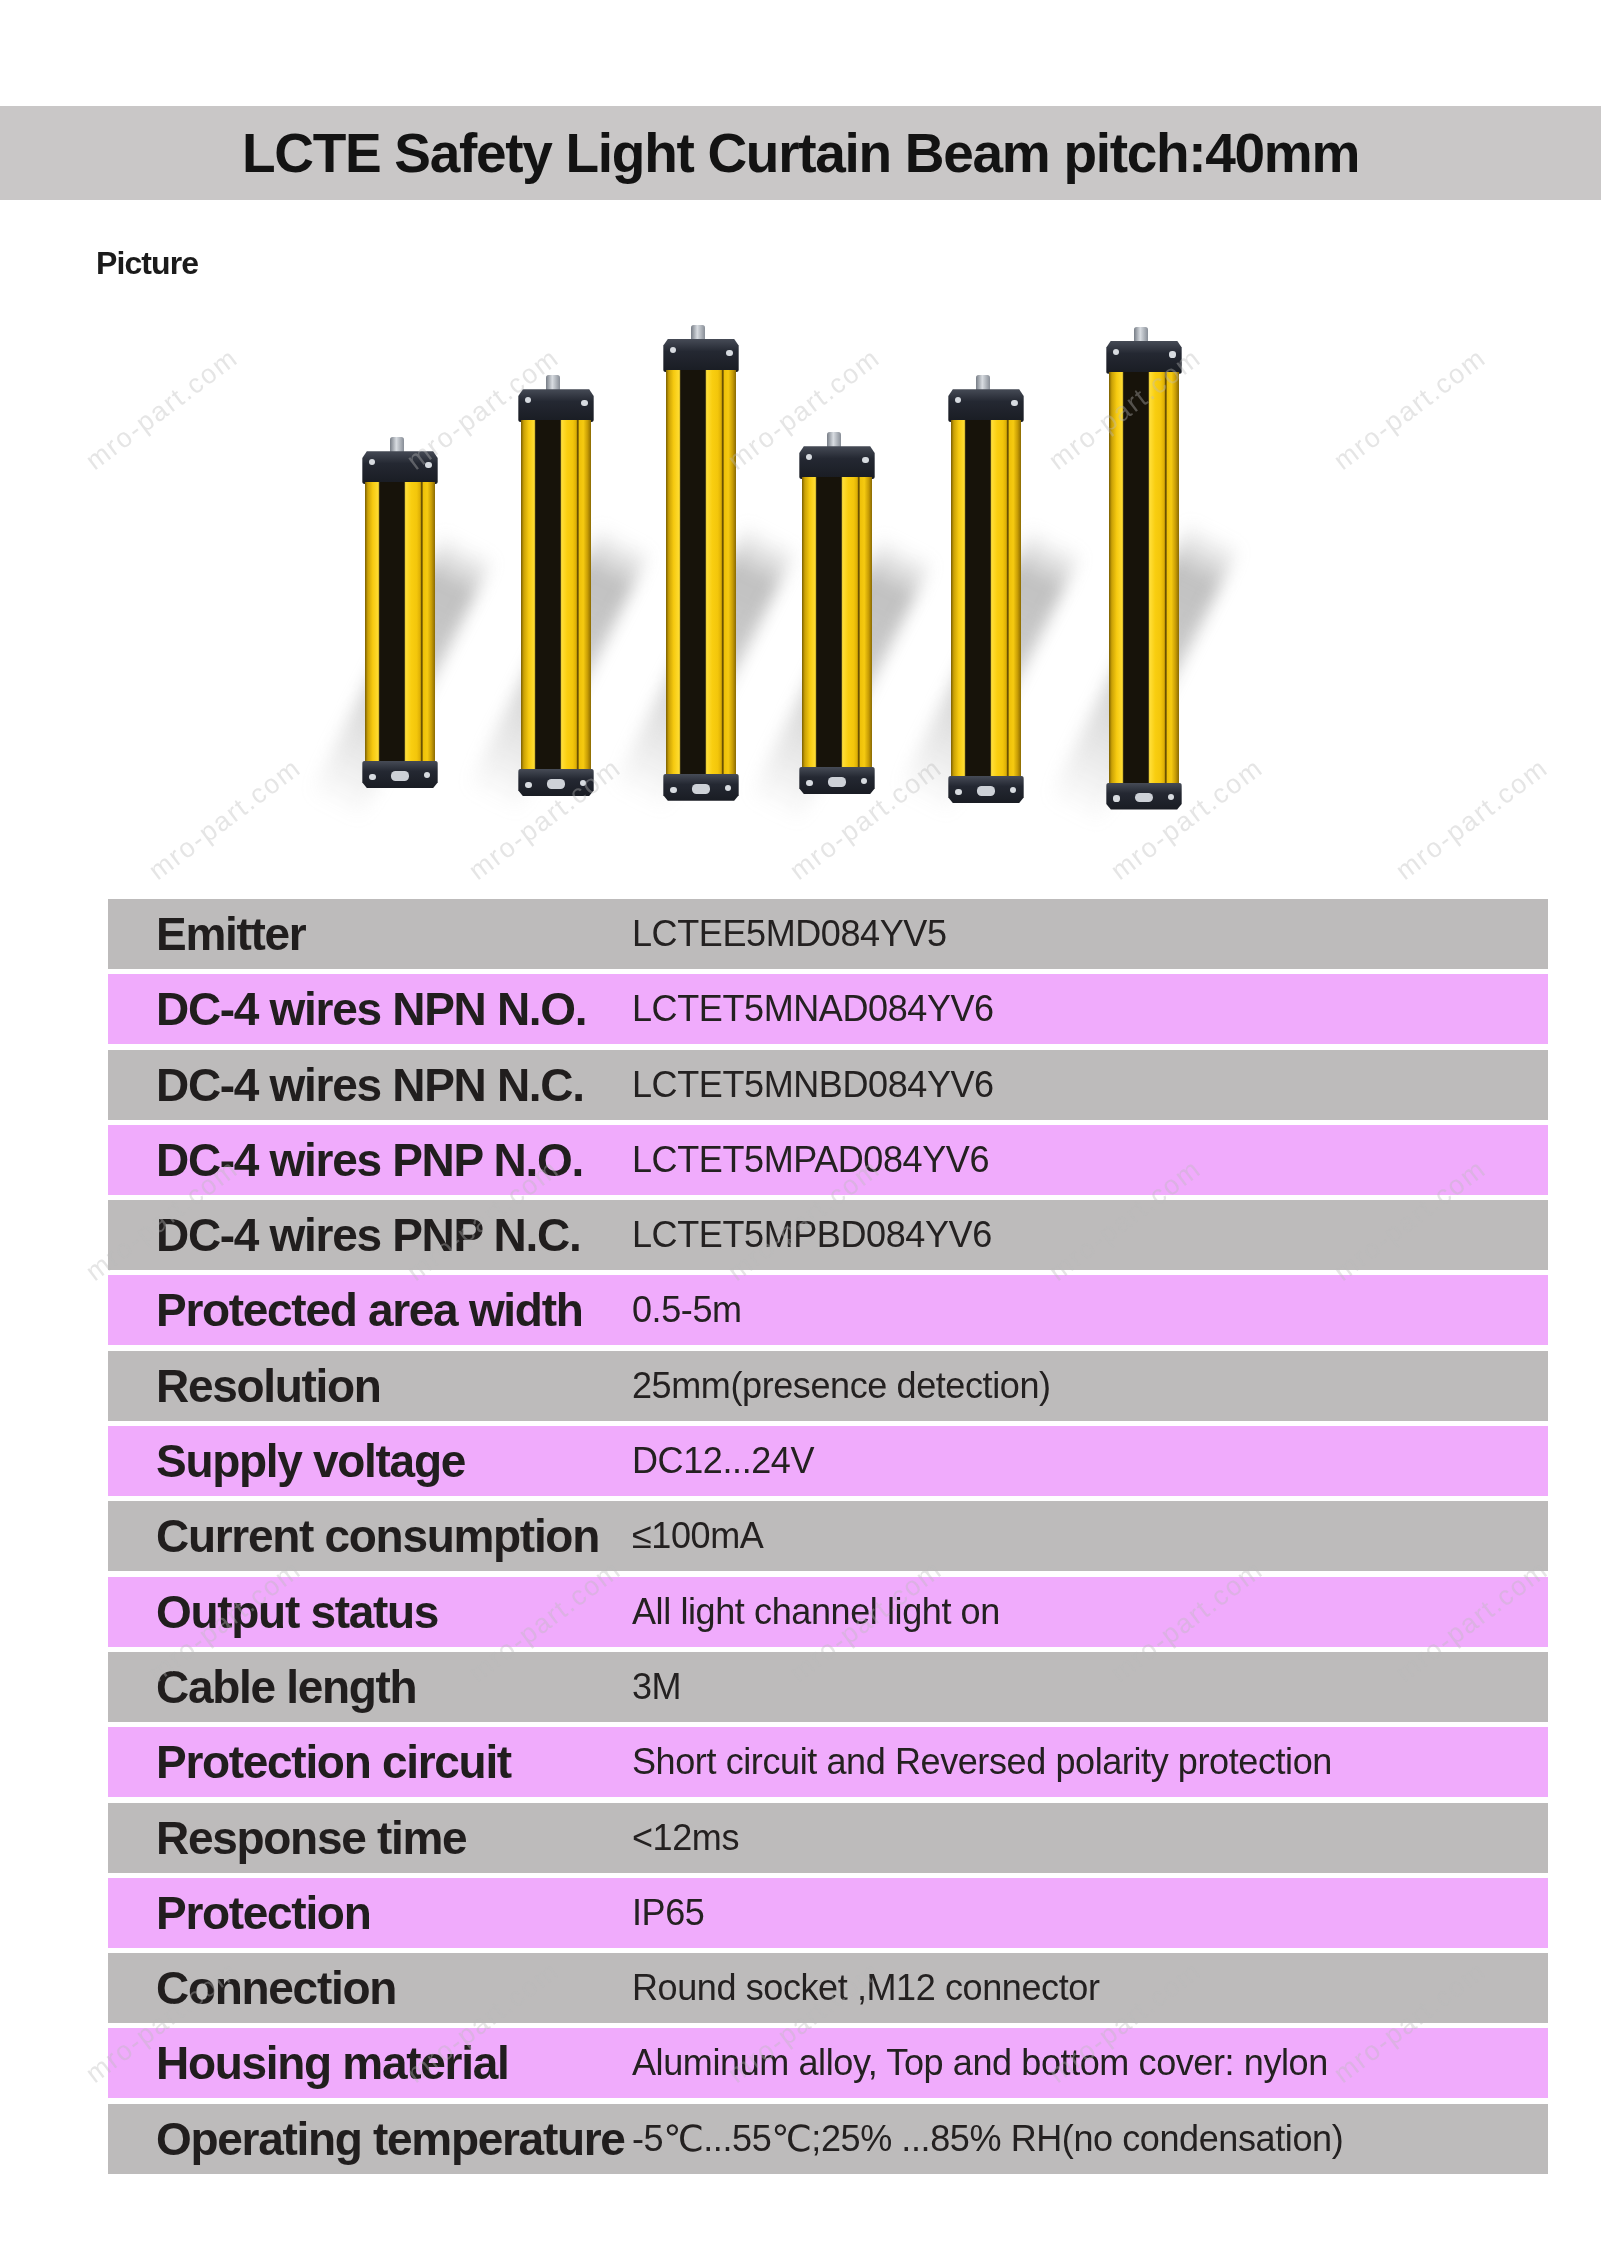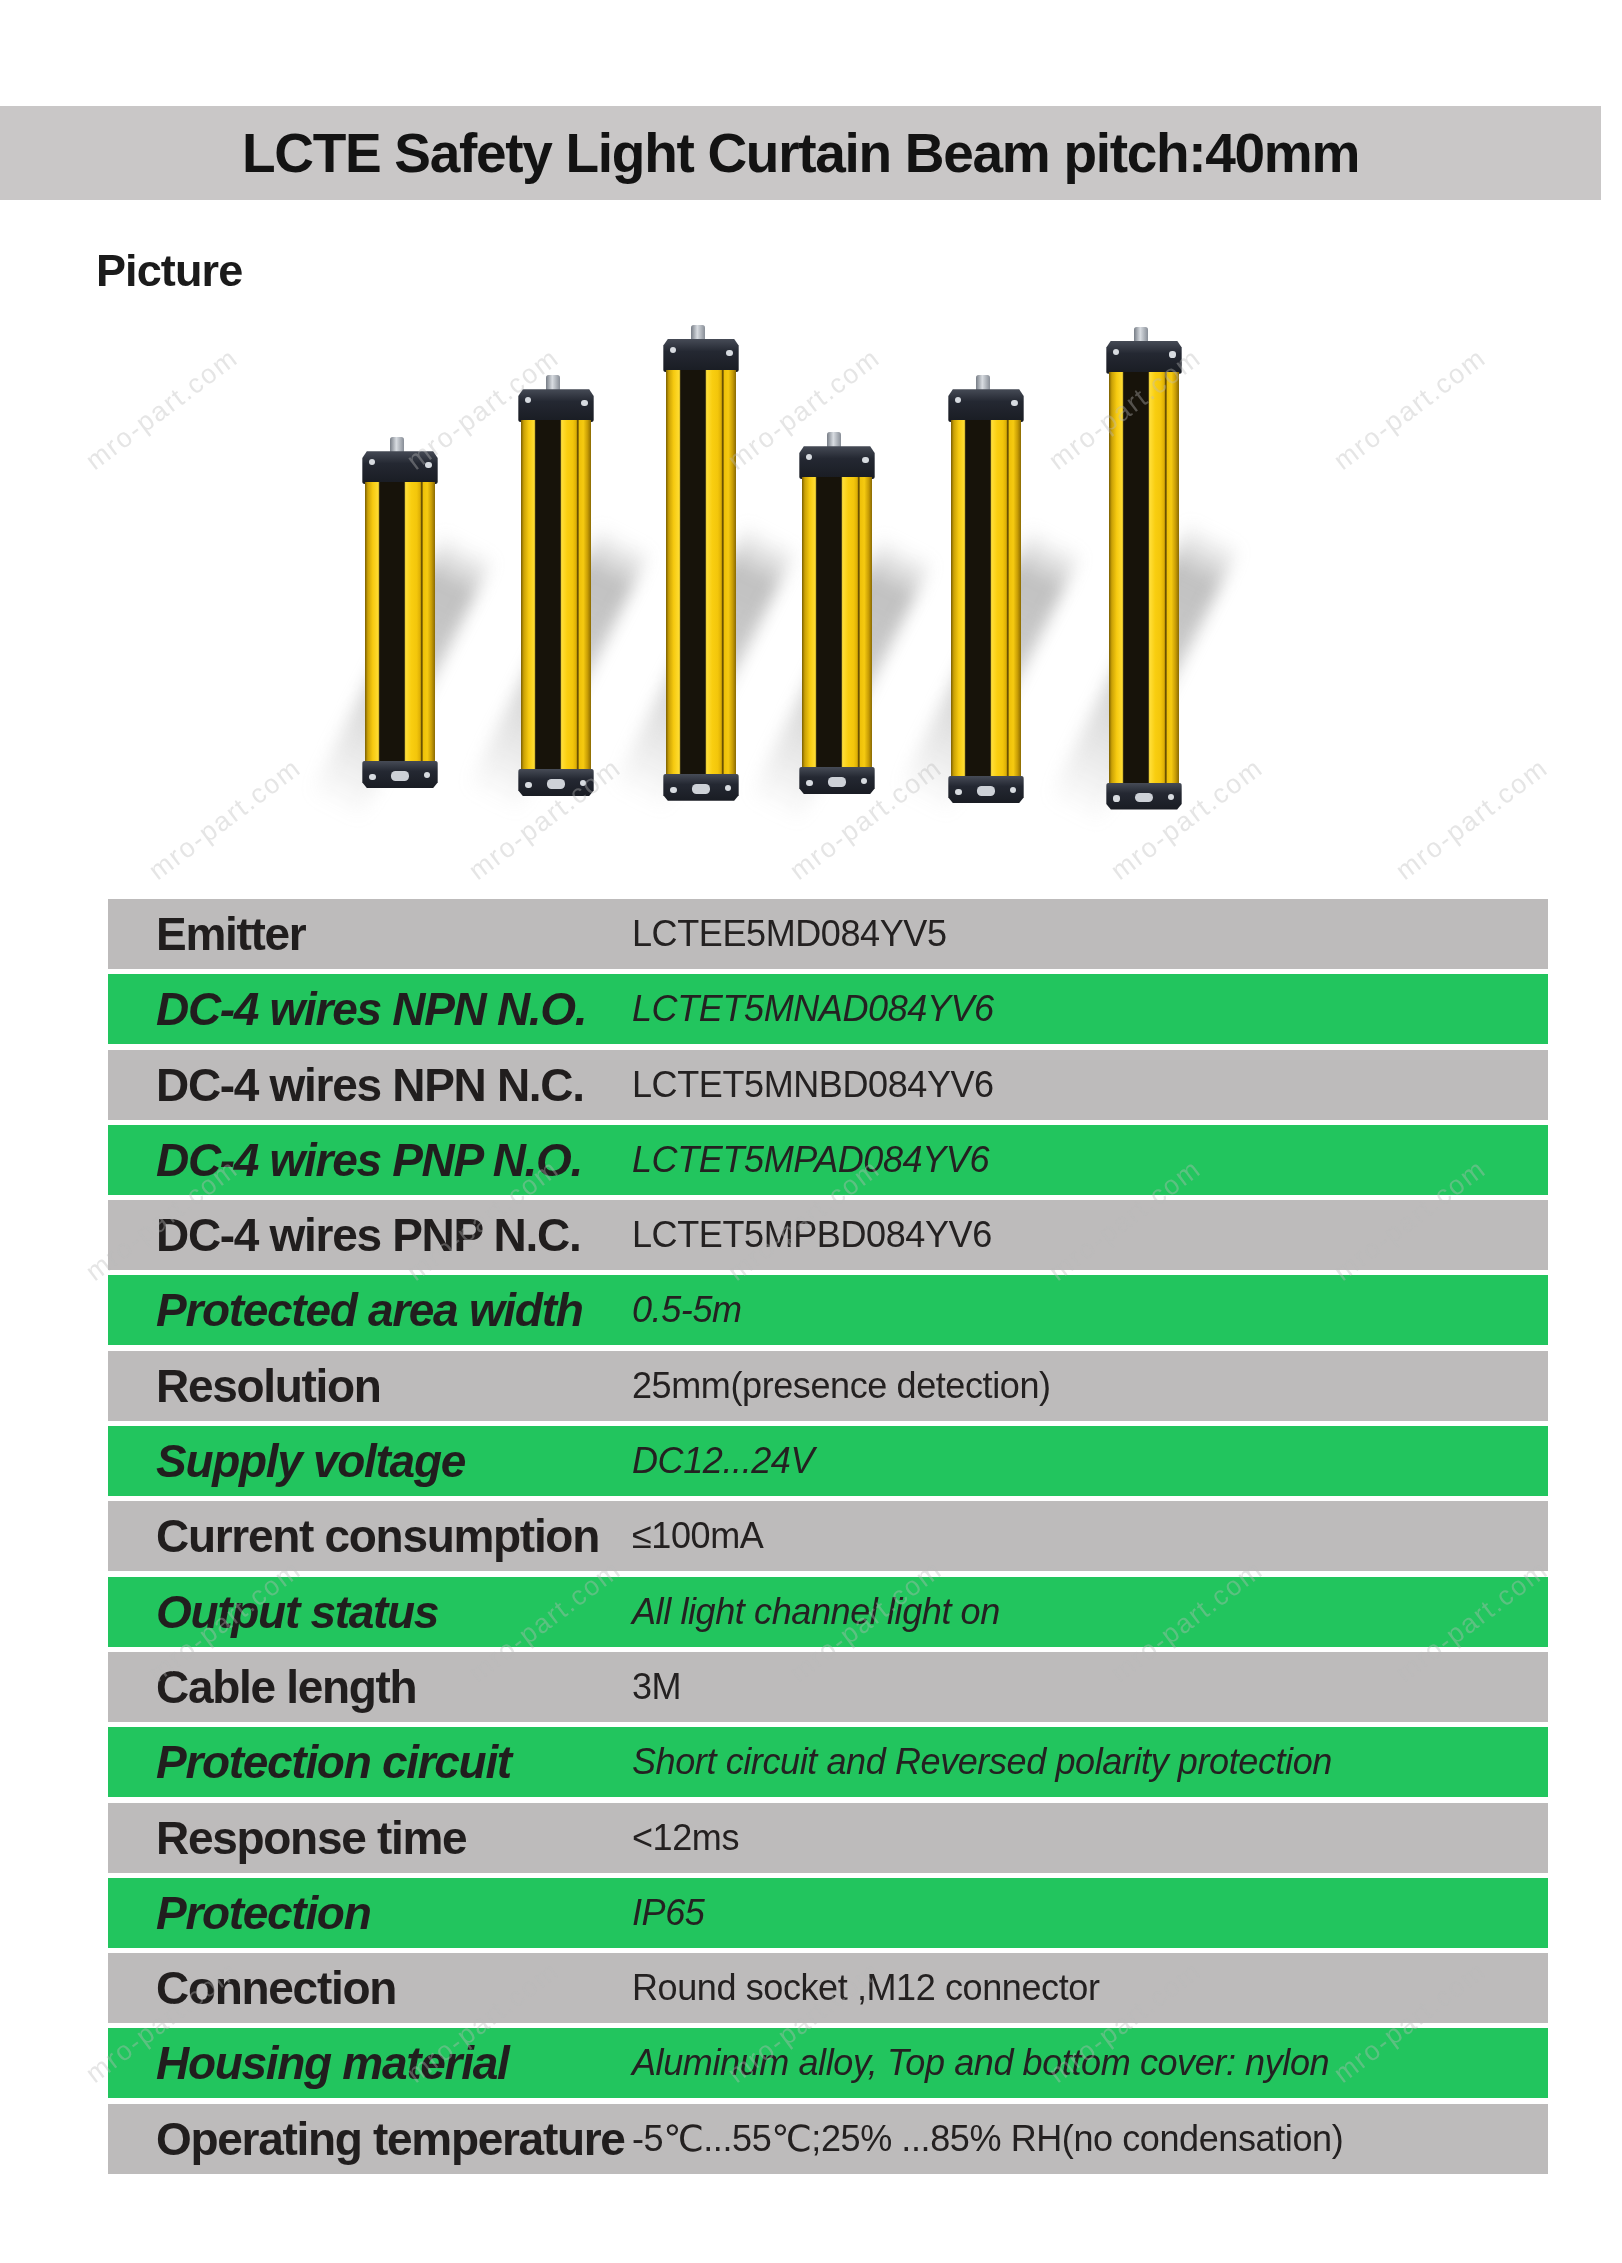--- a/index.html
+++ b/index.html
@@ -22,21 +22,21 @@
   .banner h1 {
     margin:0;
     font-size:55px; line-height:94px;
     font-weight:bold; letter-spacing:-1.3px;
     color:#131313;
   }
 
   
   .picture-label {
     position:absolute; left:96px; top:225px;
-    font-size:45px; font-weight:bold; color:#1b1b1b;
+    font-size:32px; font-weight:bold; color:#1b1b1b;
     letter-spacing:-0.9px;
     text-align:center;
   }
   .product-image {
     position:absolute; left:267px; top:294px;
     width:1185px; height:563px;
     overflow:hidden;
   }
 
   
@@ -111,21 +111,21 @@
       #eec109 83.5%, #f6ca10 89%, #c89d05 95%, #8a6a03 100%);
   }
 
   
   .spec-table {
     position:absolute; left:108px; top:879px;
     width:1440px;
   }
   .row { display:flex; height:70px; margin-bottom:5.3px; }
   .row.dark  { background:#bdbbbb; }
-  .row.light { background:#22c55e;font-style:italic; }
+  .row.light { background:#f0abfc; }
   .cell.label {
     width:476px; padding-left:48px;
     font-weight:bold; font-size:46px; line-height:70px;
     letter-spacing:-1.3px; color:#211e1e;
     white-space:nowrap;
   }
   .cell.value {
     flex:1; text-align:left;
     font-size:36px; line-height:70px;
     letter-spacing:-0.4px; color:#242121;

